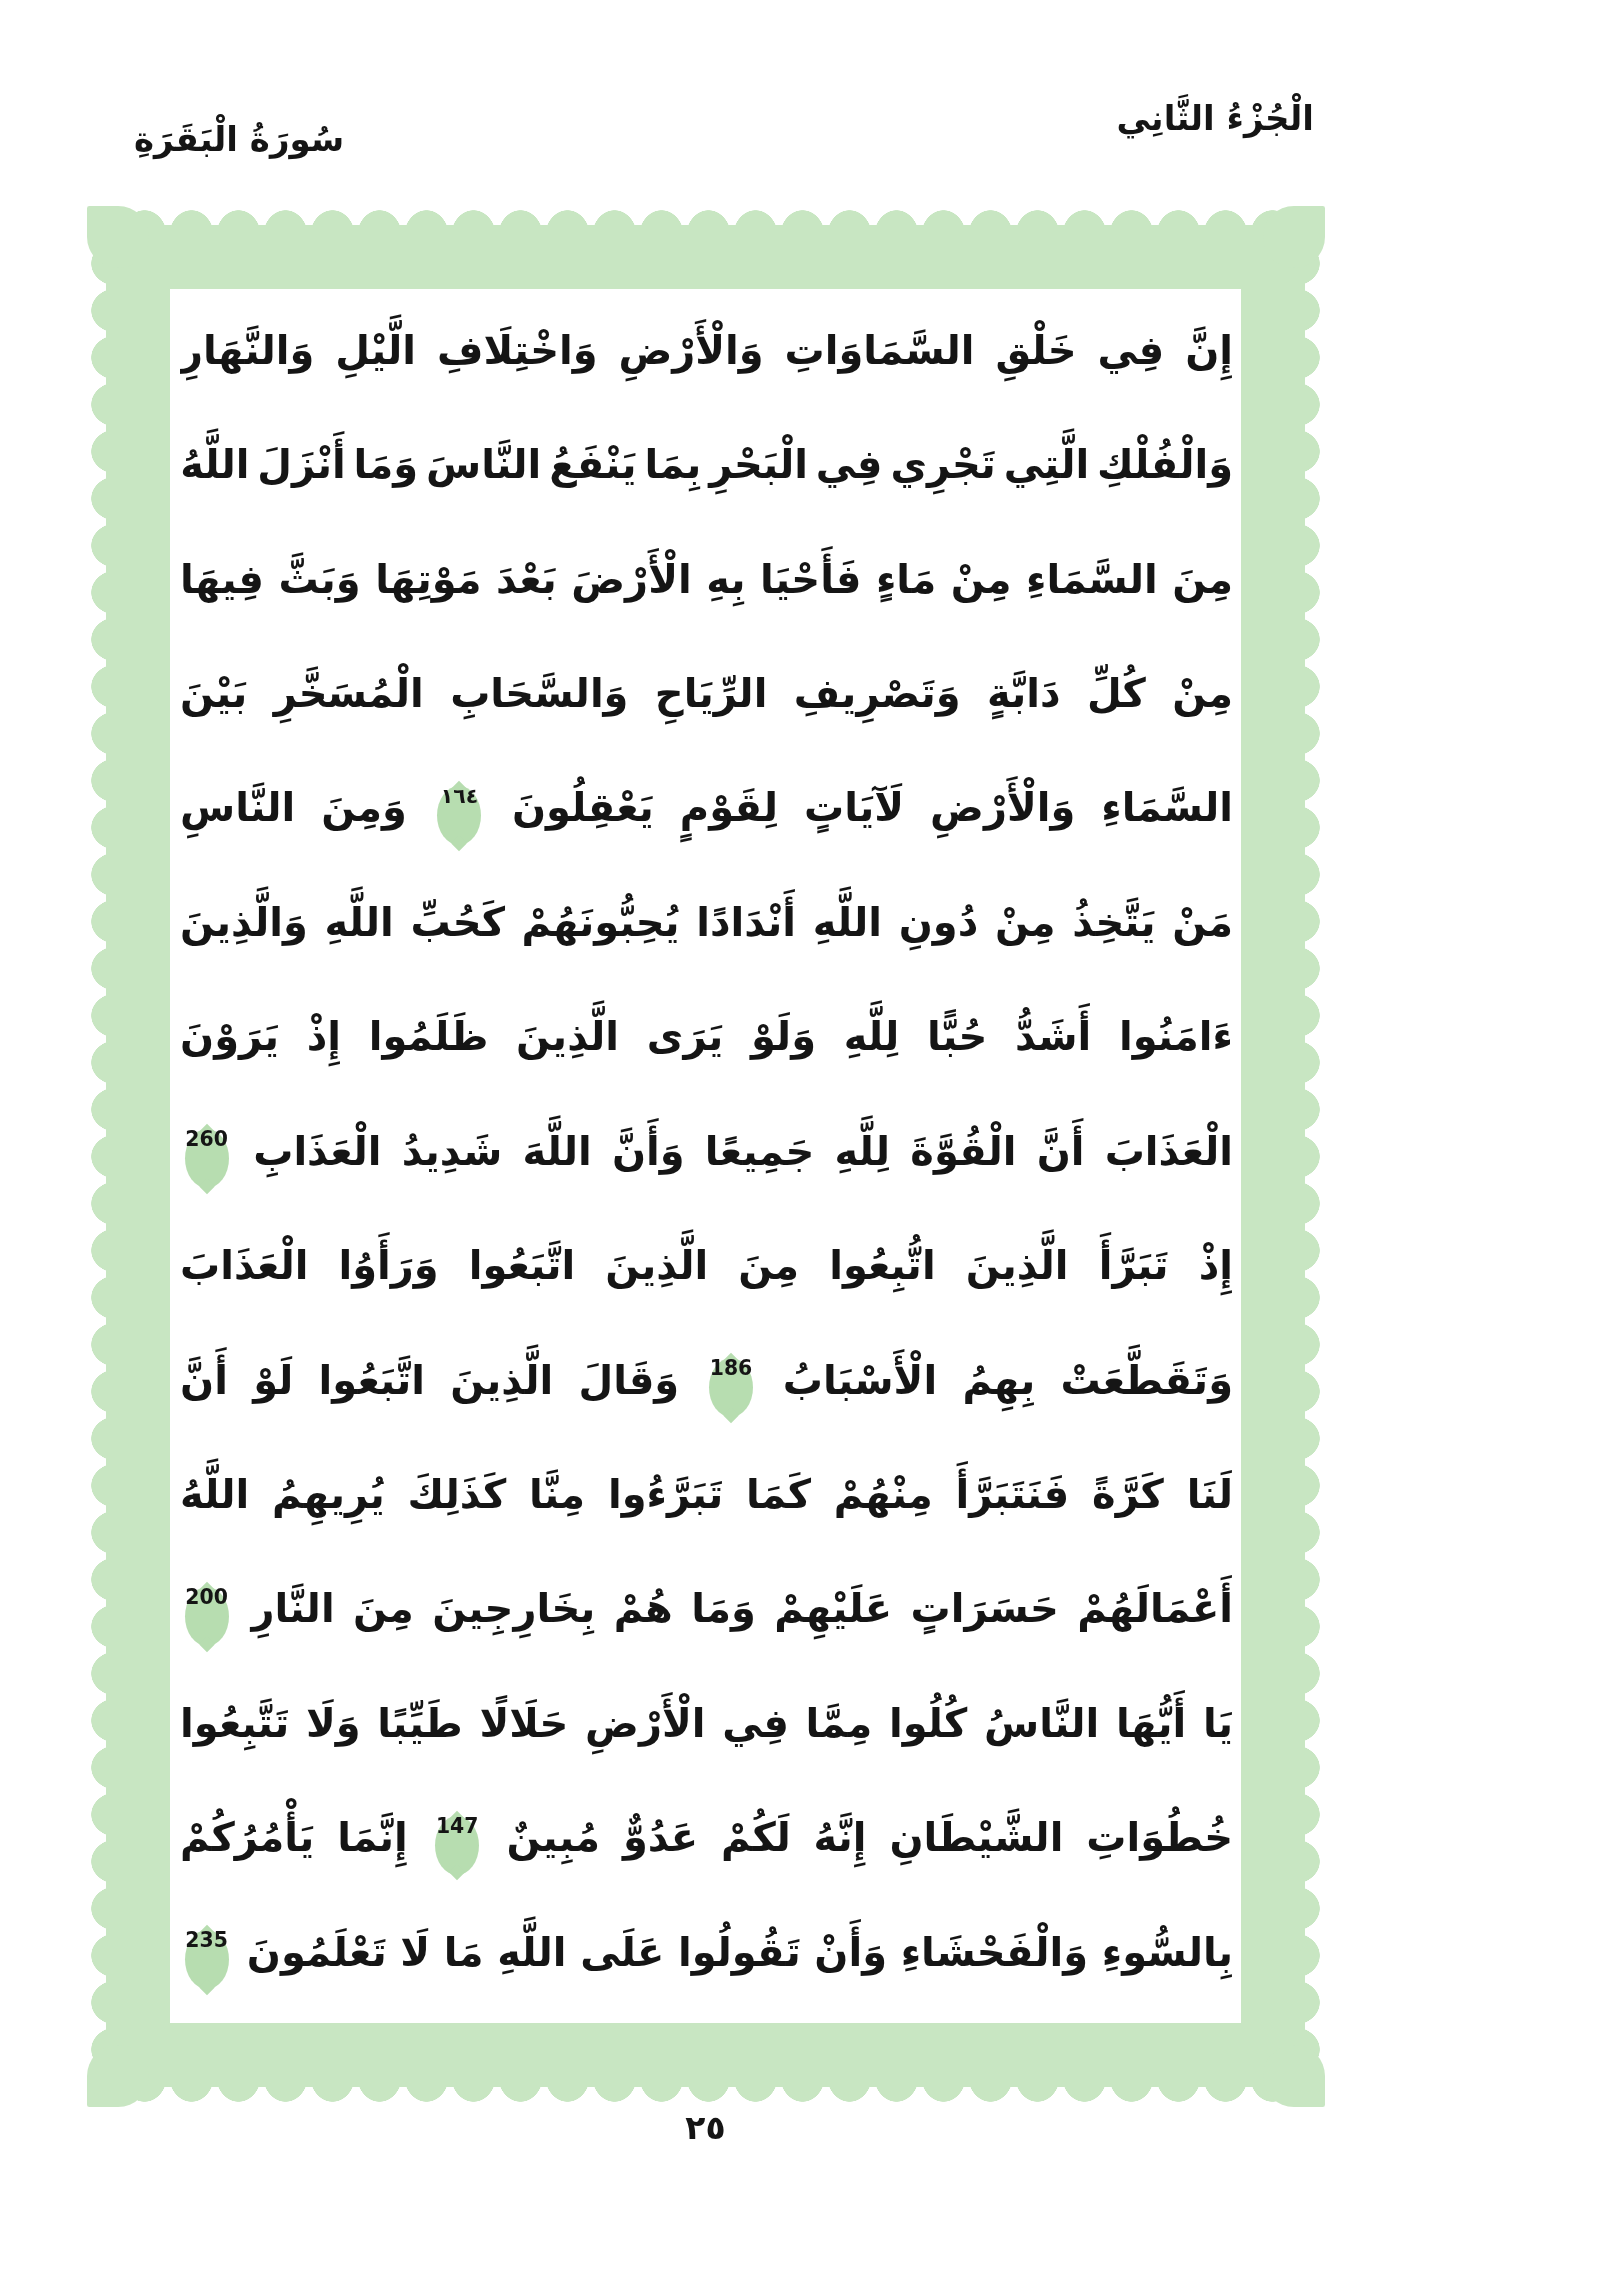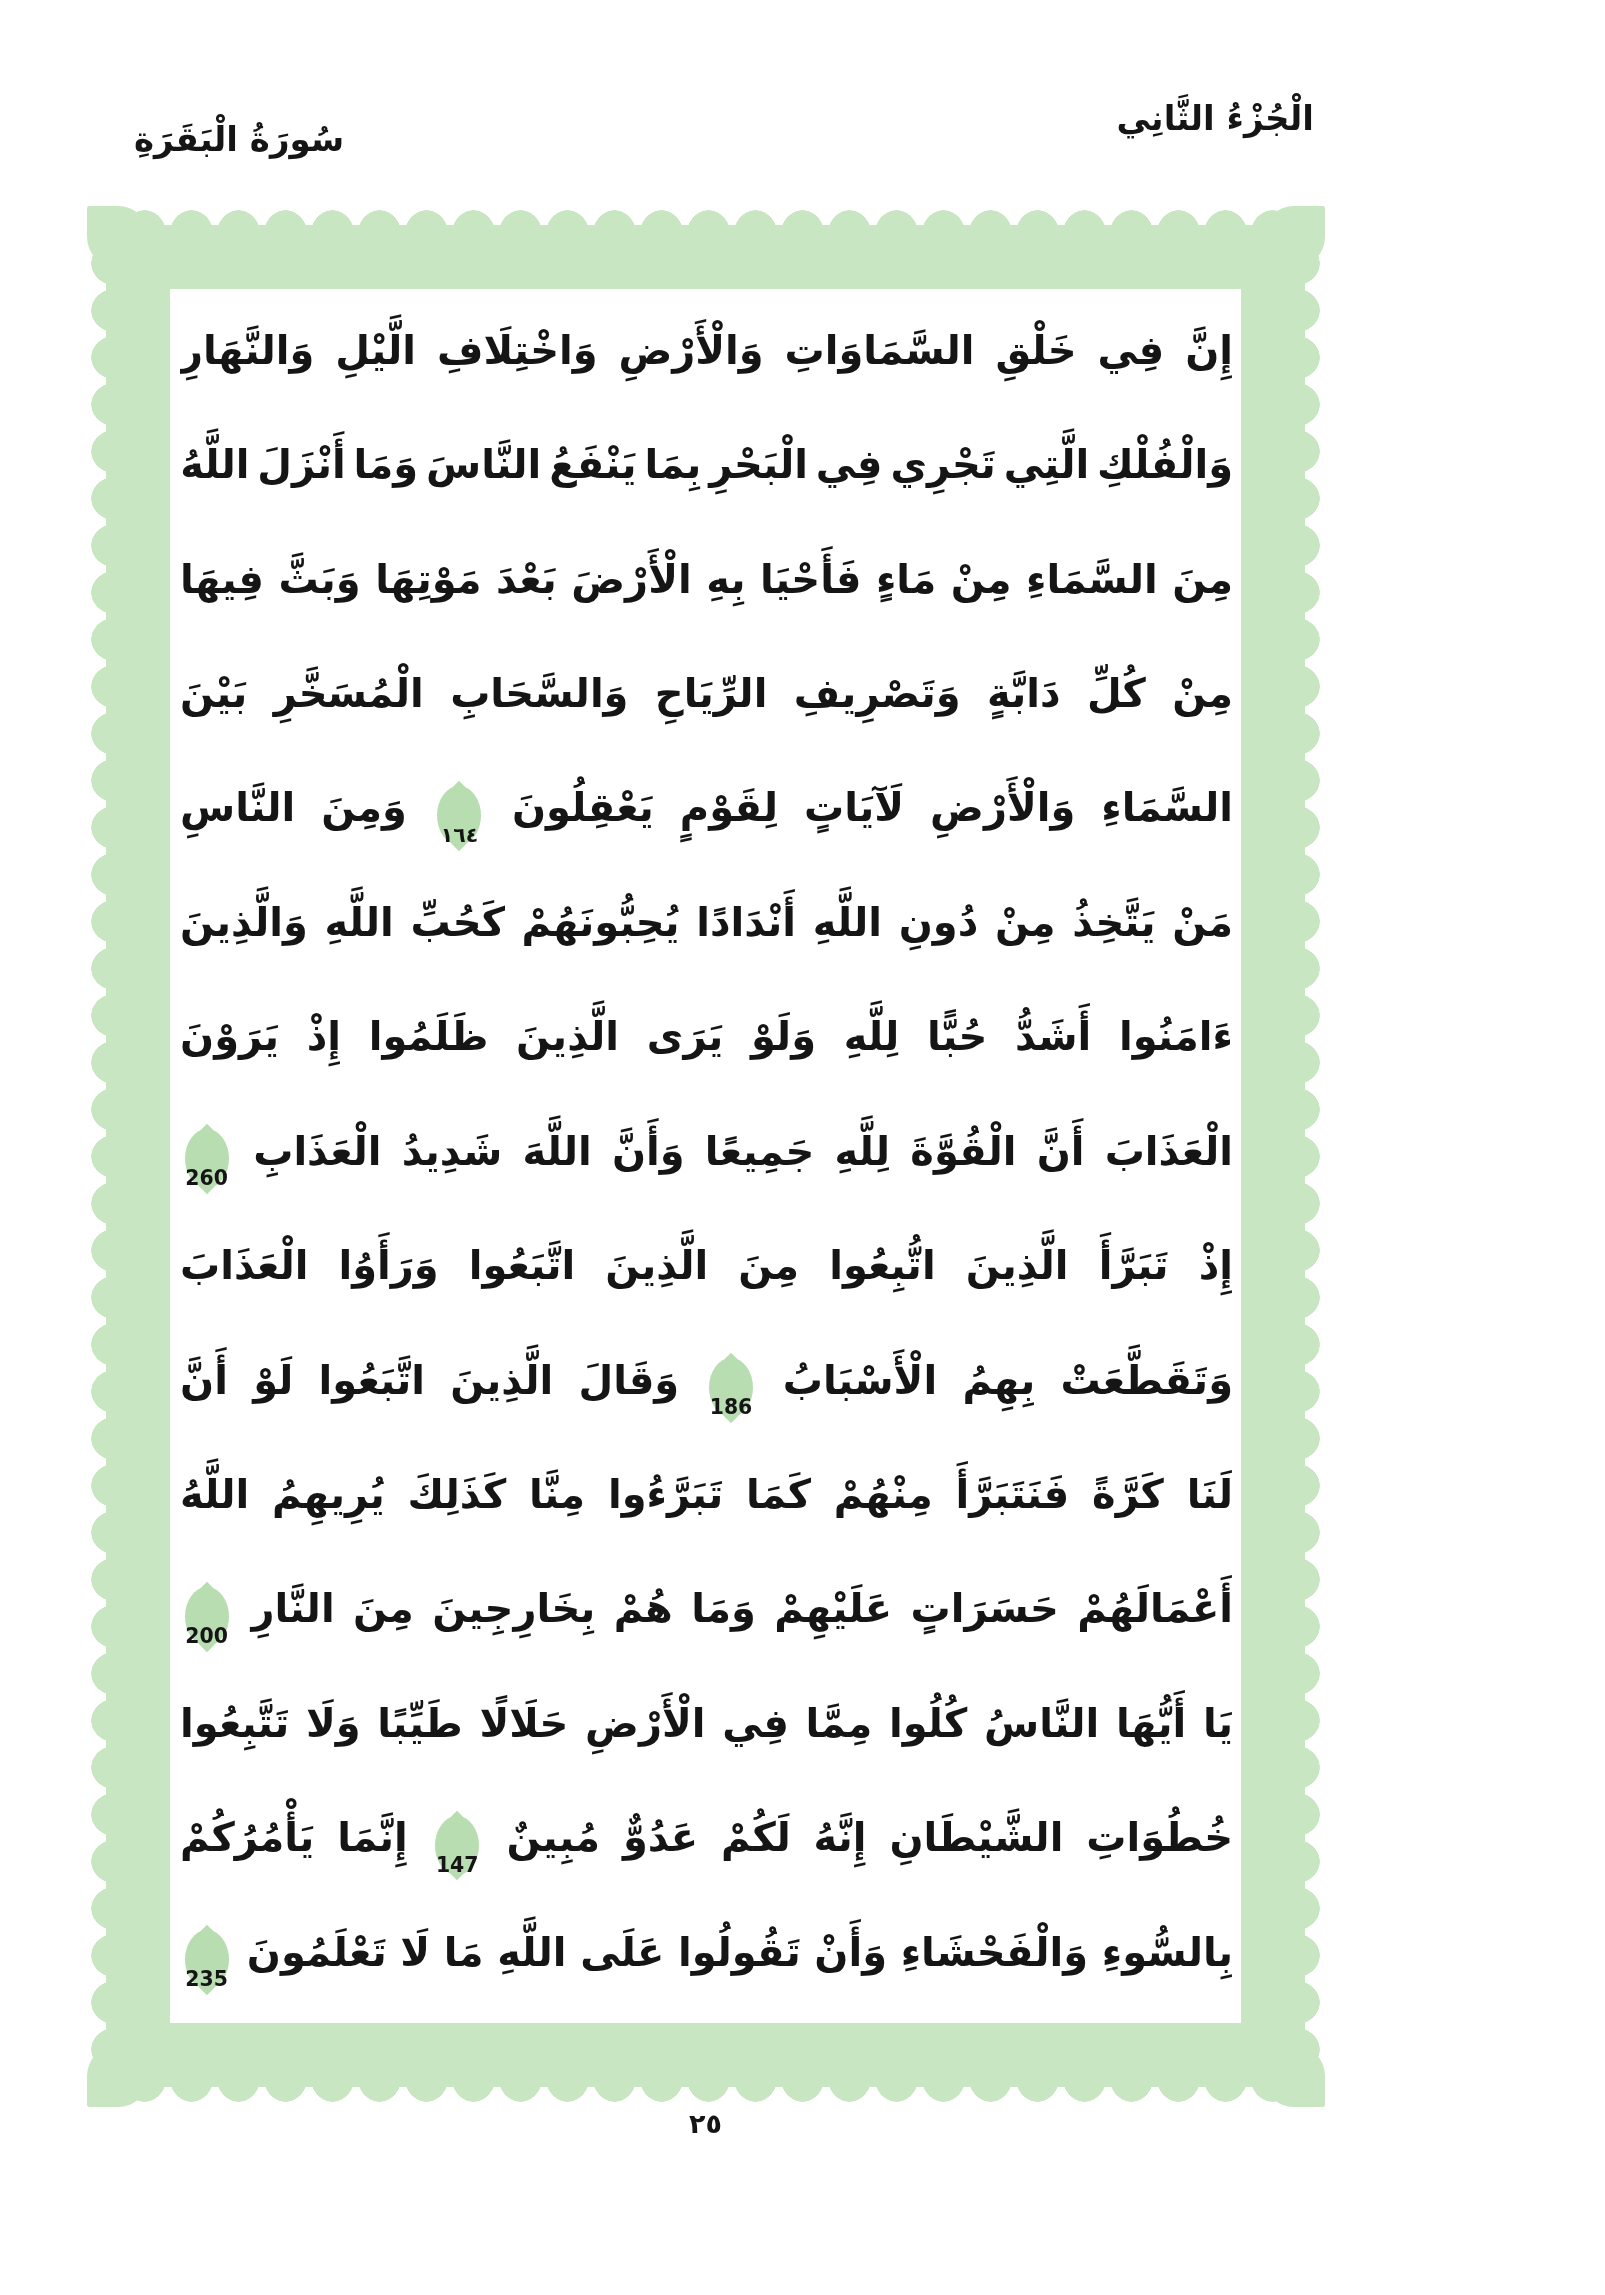--- a/index.html
+++ b/index.html
@@ -68,35 +68,35 @@
     display:flex;justify-content:space-between;align-items:center;
     height:114px;overflow:hidden;
     font-size:40px;font-weight:bold;line-height:1;
     white-space:nowrap;color:var(--ink);
   }
   .word{flex:0 0 auto;padding-bottom:10.6px;}
   .verse-marker{
     position:relative;flex:0 0 auto;align-self:center;
     width:44px;height:59px;margin:0 4.5px;
     background:var(--m);border-radius:50%;
-    display:flex;align-items:flex-end;justify-content:center;
+    display:flex;align-items:flex-start;justify-content:center;
     transform:translateY(3px);
   }
   .verse-marker::before,.verse-marker::after{
     content:"";position:absolute;left:50%;width:10.6px;height:10.6px;
     background:var(--m);transform:translateX(-50%) rotate(45deg);
   }
   .verse-marker::before{top:-3px;}
   .verse-marker::after{bottom:-3px;}
   .verse-num{font-size:20.4px;font-weight:bold;color:var(--ink);z-index:1;}
 
   
   .page-number{
     position:absolute;left:630px;top:2108px;width:151px;
-    text-align:center;font-size:27px;font-weight:bold;color:var(--ink);
+    text-align:center;font-size:33px;font-weight:bold;color:var(--ink);
   }
 </style>
 </head>
 <body>
 
 <div class="header-title" id="surah-title">سُورَةُ الْبَقَرَةِ</div>
 
 <div class="header-title" id="juz-title">الْجُزْءُ الثَّانِي</div>
 
 <div class="frame">

